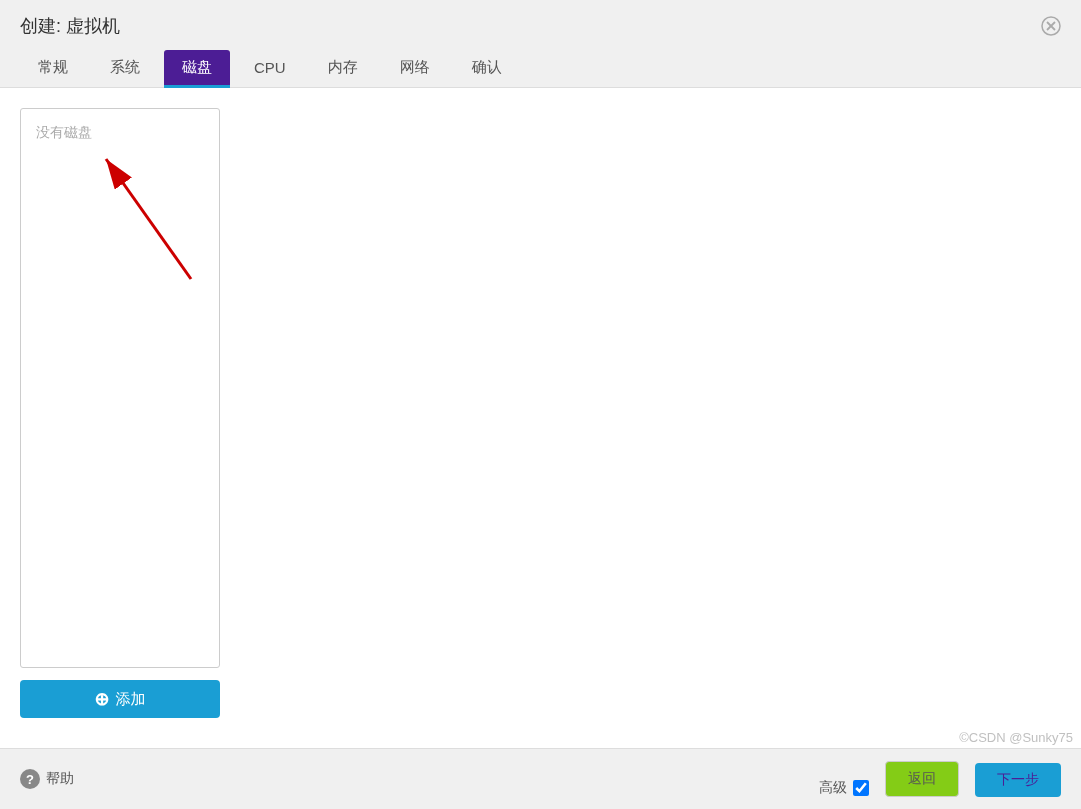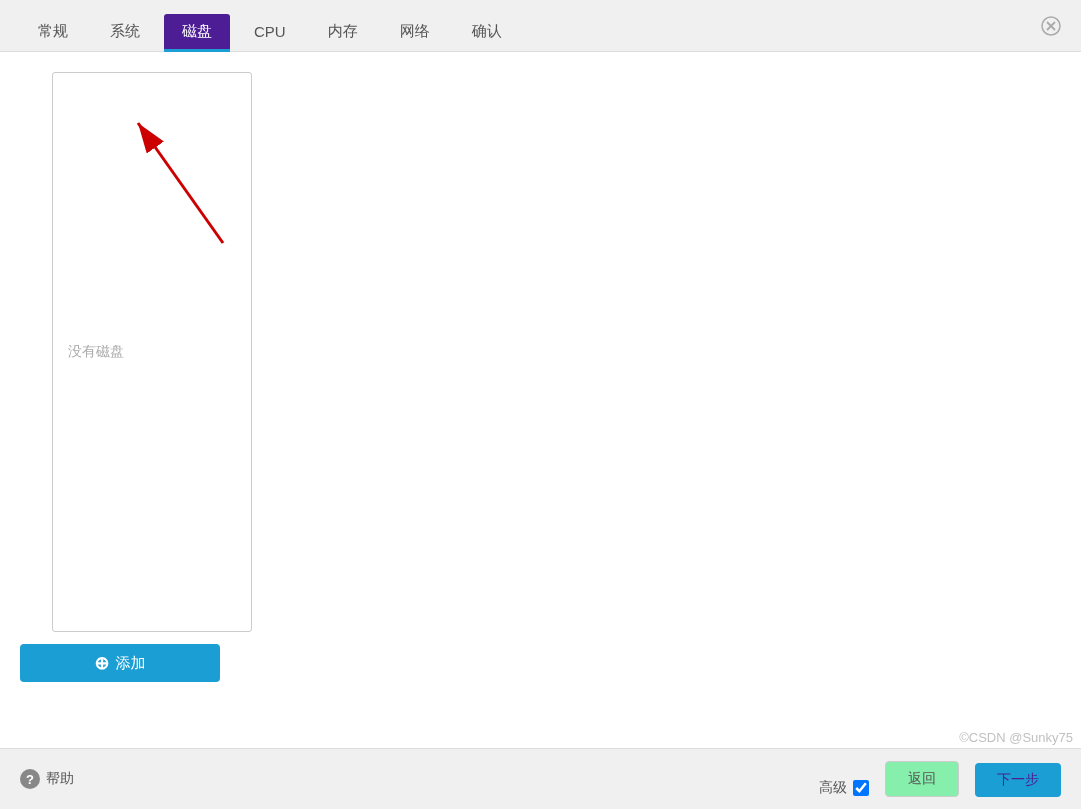--- a/index.html
+++ b/index.html
@@ -94,23 +94,22 @@
 
     .disk-panel {
       width: 200px;
       min-height: 560px;
       border: 1px solid #ccc;
       background: #fff;
       border-radius: 3px;
       padding: 10px;
       position: relative;
       display: flex;
-      align-items: center;
+      align-items: flex-start;
       justify-content: flex-start;
-      margin-left: 32px;
     }
 
     .no-disk-text {
       color: #aaa;
       font-size: 14px;
       padding: 5px;
     }
 
     .add-button {
       margin-top: 12px;
@@ -183,21 +182,21 @@
     }
 
     .advanced-checkbox {
       width: 16px;
       height: 16px;
       cursor: pointer;
     }
 
     .btn-back {
       padding: 8px 22px;
-      background: #86efac;
+      background: #84cc16;
       border: 1px solid #ccc;
       border-radius: 4px;
       font-size: 14px;
       color: #555;
       cursor: pointer;
     }
 
     .btn-next {
       padding: 8px 22px;
       background: #1a9ed4;
@@ -217,20 +216,21 @@
       pointer-events: none;
       text-align: center;
     }
   </style>
 </head>
 <body>
 
 <div class="dialog">
 
   <div class="dialog-header">
+    <span class="dialog-title">创建: 虚拟机</span>
     <button class="close-button">
       <svg width="20" height="20" viewBox="0 0 20 20">
         <circle cx="10" cy="10" r="9" fill="none" stroke="#aaa" stroke-width="1.5"></circle>
         <line x1="6" y1="6" x2="14" y2="14" stroke="#aaa" stroke-width="1.8"></line>
         <line x1="14" y1="6" x2="6" y2="14" stroke="#aaa" stroke-width="1.8"></line>
       </svg>
     </button>
 
     <div class="tabs">
       <button class="tab">常规</button>

